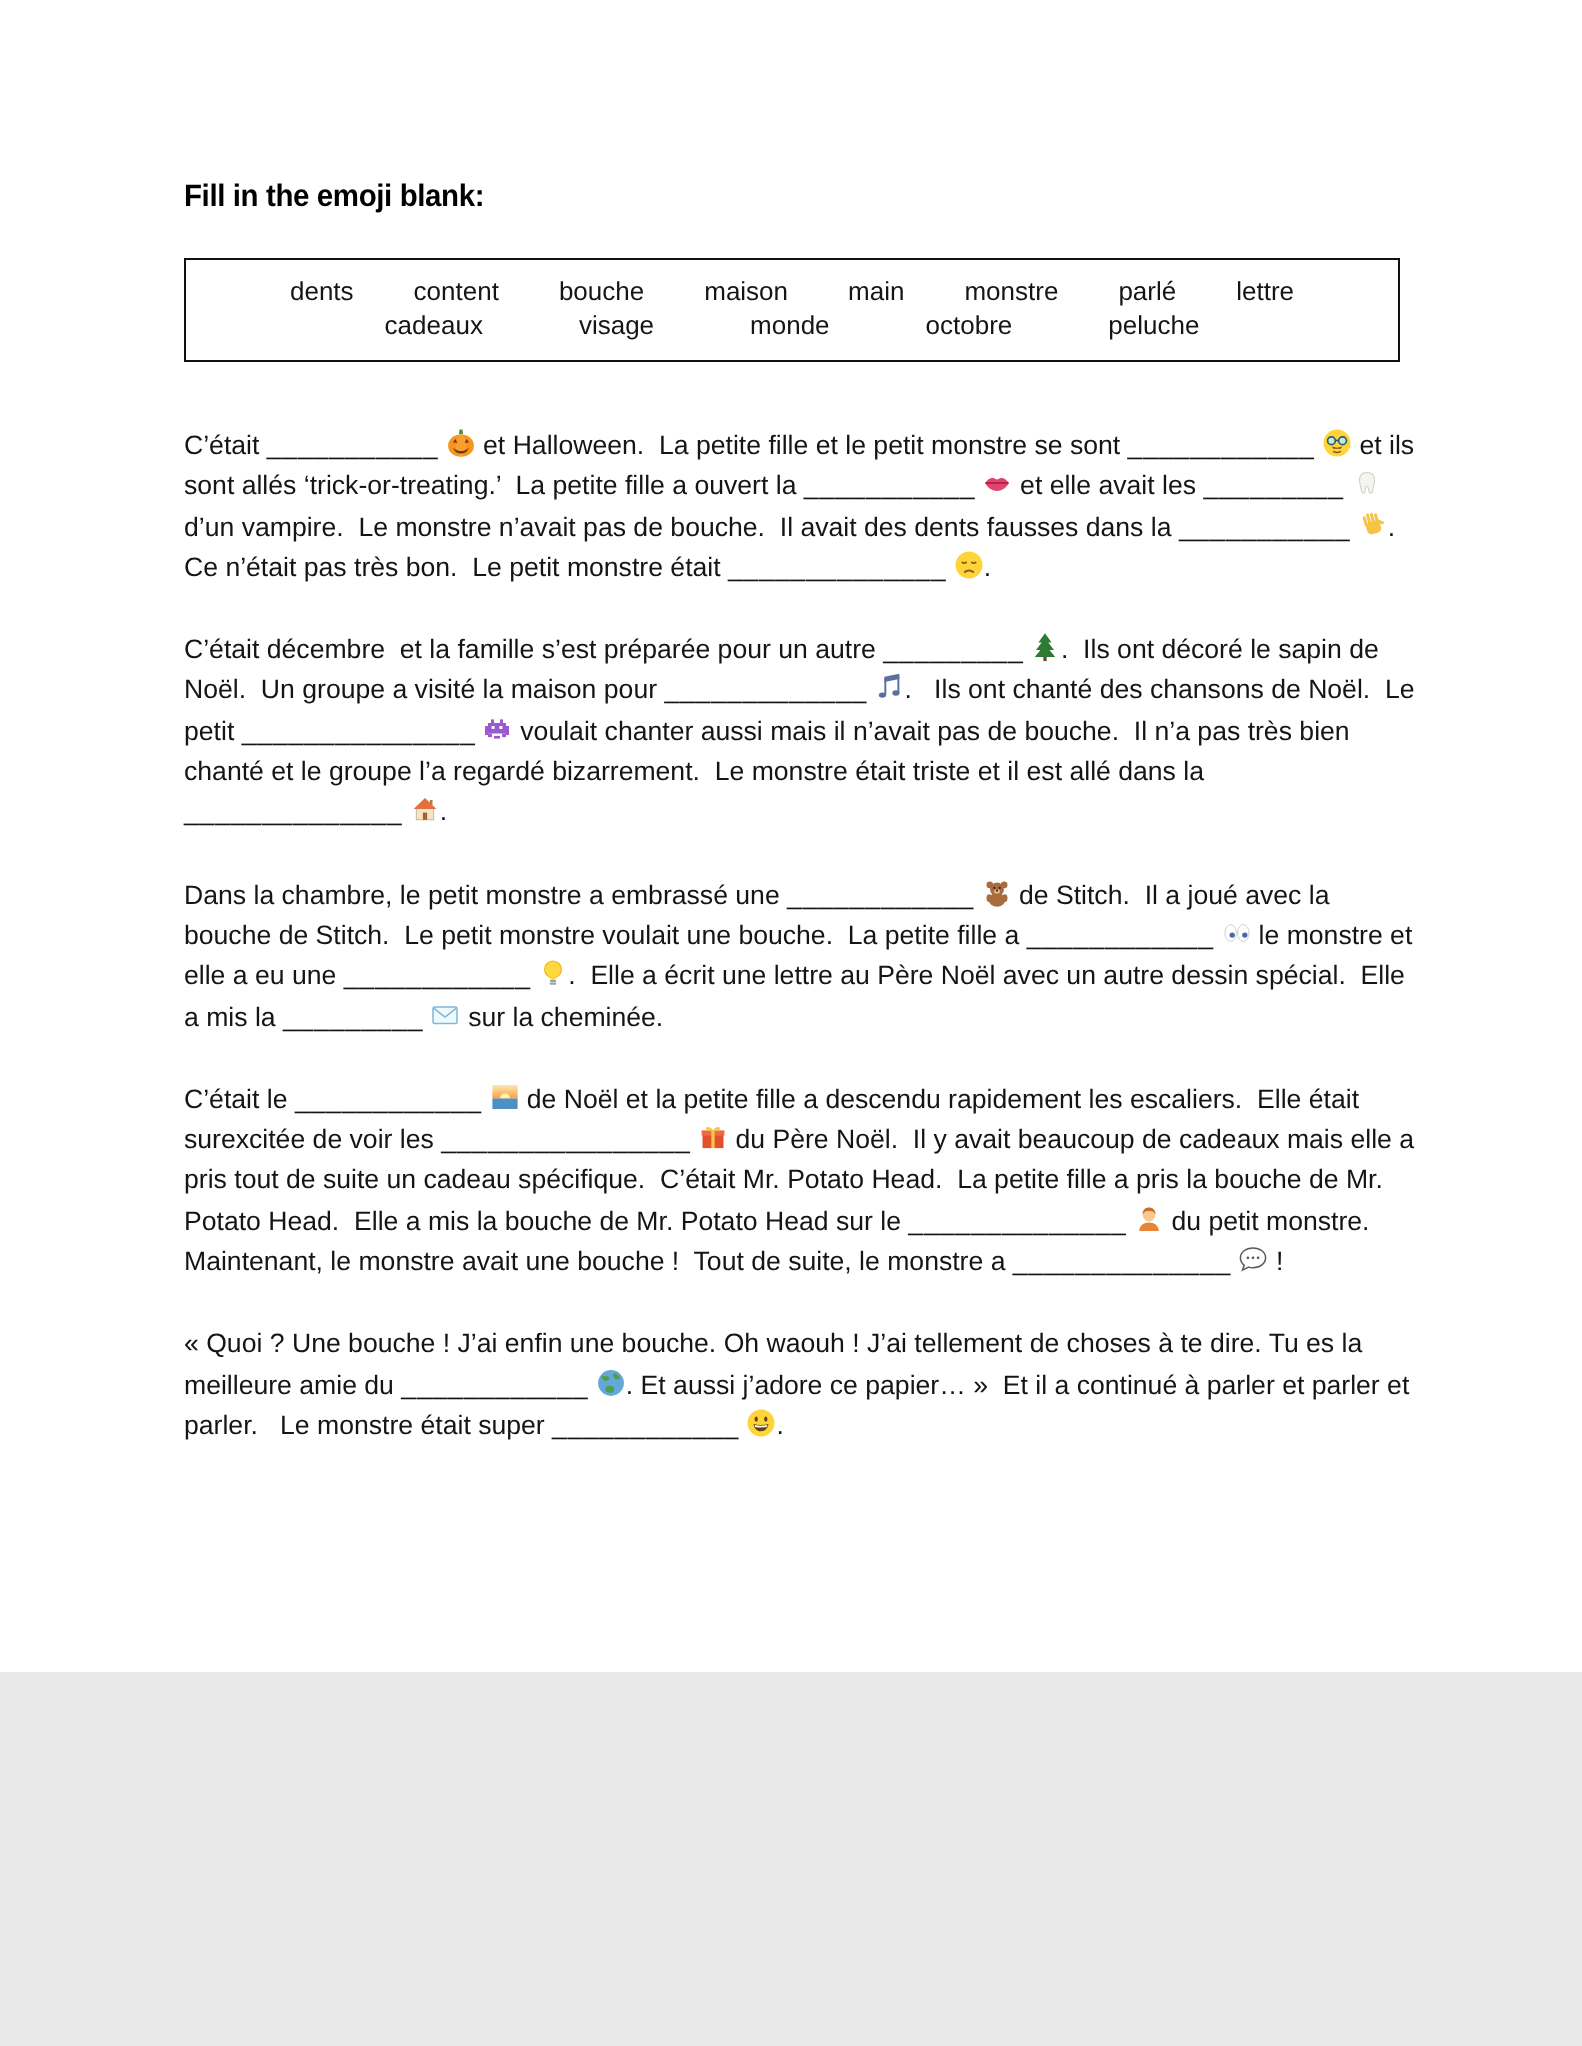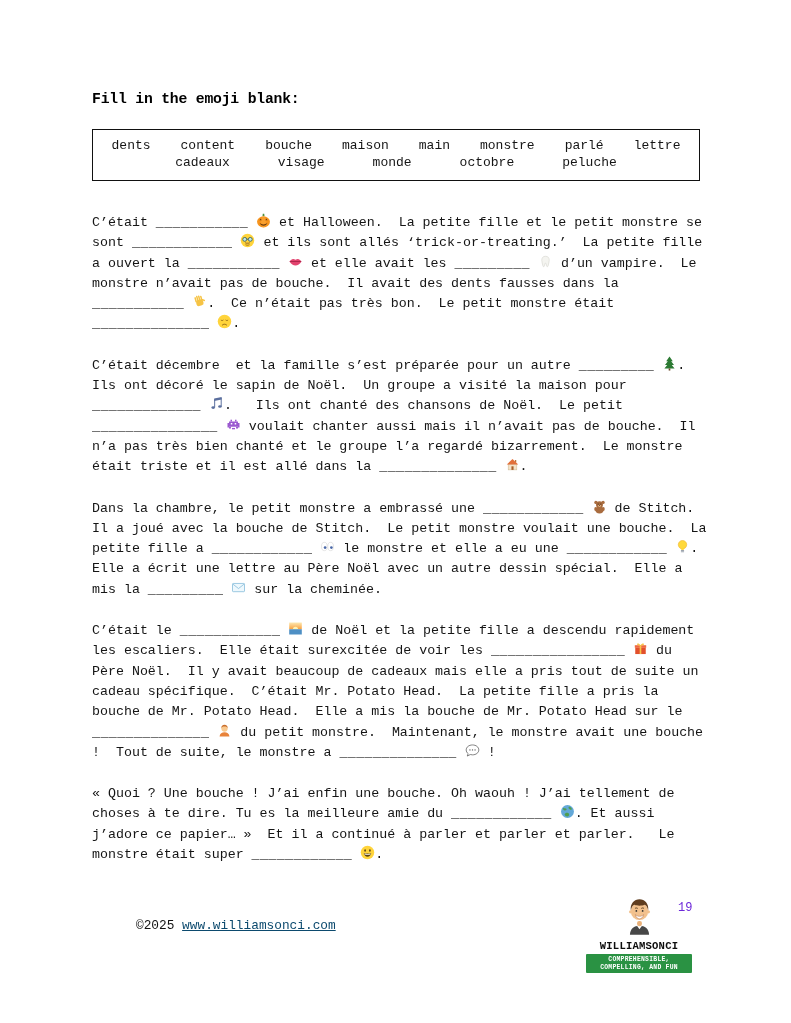--- a/index.html
+++ b/index.html
@@ -1,21 +1,21 @@
 <!DOCTYPE html>
 <html><head>
 <meta charset="utf-8">
 <style>
   html,body{margin:0;padding:0;background:#e9e9e9;}
   .page{
     position:relative;
-    width:791px;height:1023px;
+    width:791px;height:836px;
     margin:0 auto;
     background:#ffffff;
-    font-family:Liberation Mono, monospace;
+    font-family:Liberation Sans, sans-serif;
     color:#151515;
     overflow:hidden;
     box-shadow:0 0 4px rgba(0,0,0,.25);
   }
   .title{
     position:absolute;left:92px;top:90px;margin:0;
     font-size:15.5px;font-weight:800;letter-spacing:-0.2px;
     transform:scaleX(.95);transform-origin:left center;
     color:#000;
   }

